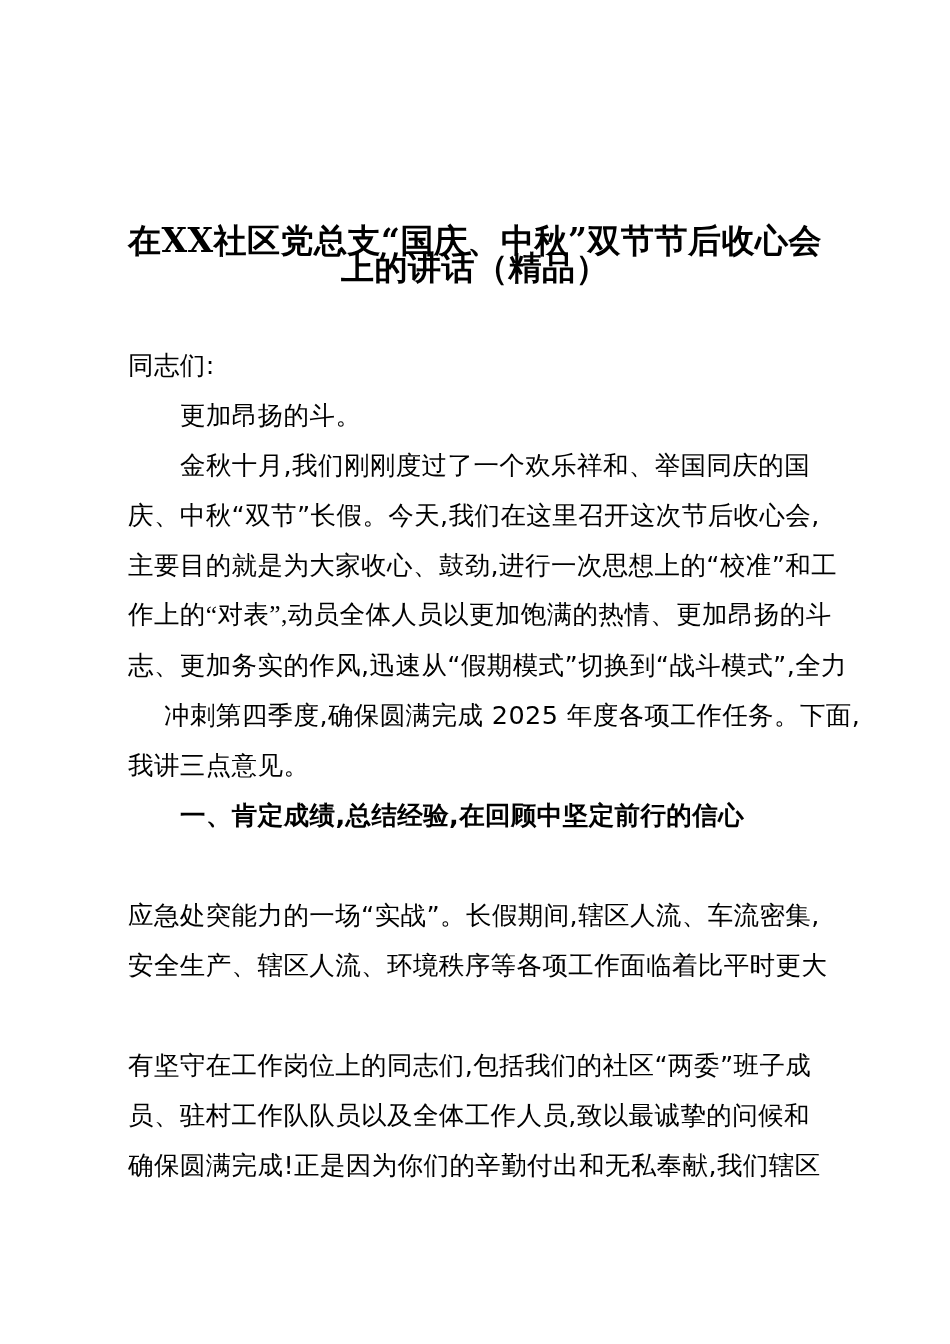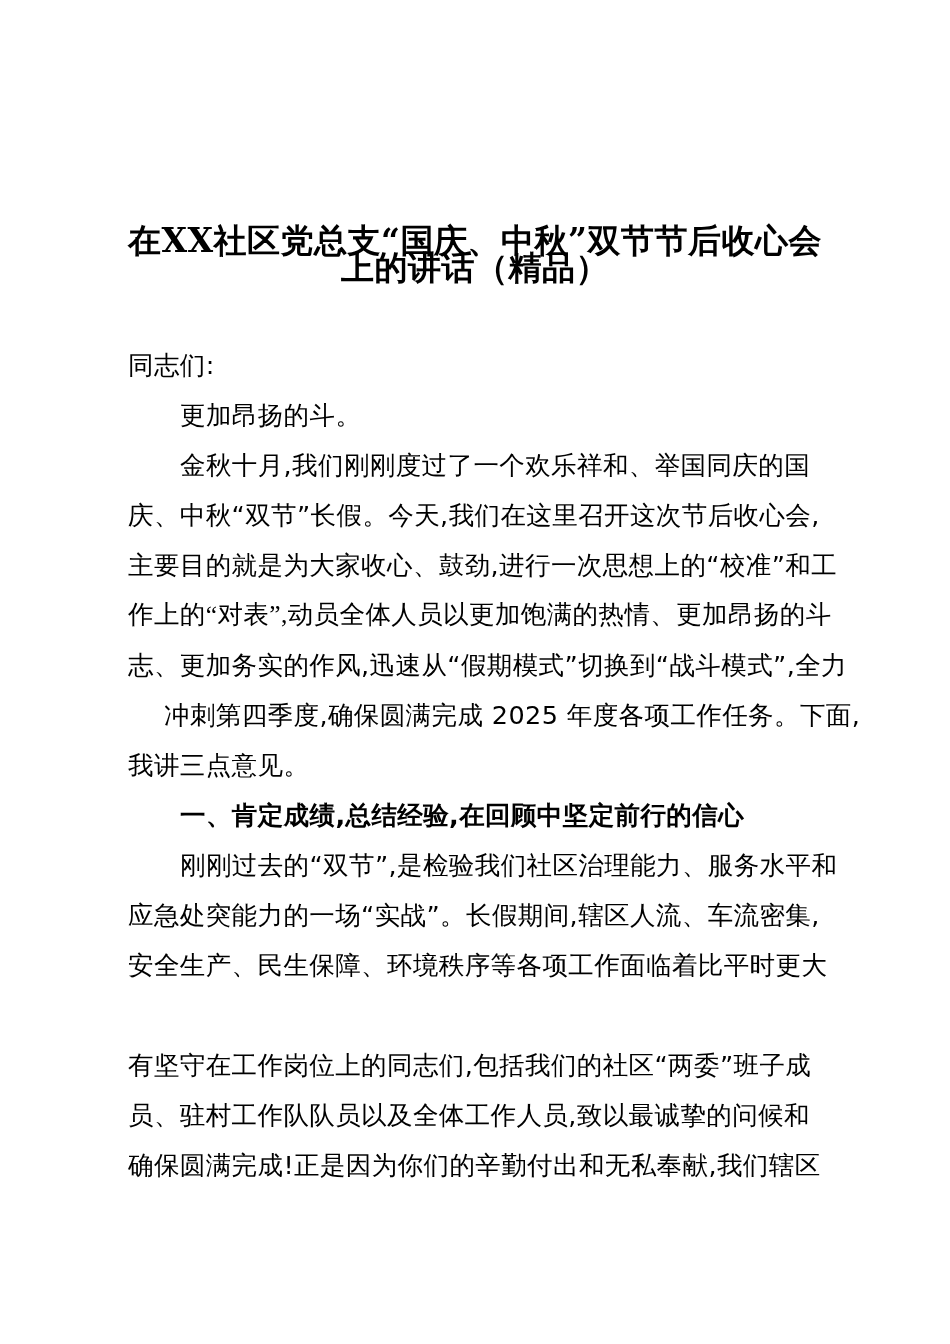--- a/index.html
+++ b/index.html
@@ -61,20 +61,19 @@
   <div class="line indent" style="top:440px;">金秋十月,我们刚刚度过了一个欢乐祥和、举国同庆的国</div>
   <div class="line" style="top:490px;">庆、中秋“双节”长假。今天,我们在这里召开这次节后收心会,</div>
   <div class="line" style="top:540px;">主要目的就是为大家收心、鼓劲,进行一次思想上的“校准”和工</div>
   <div class="line" style="top:590px;font-family:Liberation Serif, serif;">作上的“对表”,动员全体人员以更加饱满的热情、更加昂扬的斗</div>
   <div class="line" style="top:640px;">志、更加务实的作风,迅速从“假期模式”切换到“战斗模式”,全力</div>
   <div class="line" style="top:690px;margin-left:36px;">冲刺第四季度,确保圆满完成 2025 年度各项工作任务。下面,</div>
   <div class="line" style="top:740px;">我讲三点意见。</div>
 
   <div class="line indent heading" style="top:790px;">一、肯定成绩,总结经验,在回顾中坚定前行的信心</div>
 
-  <div class="line indent" style="top:840px;">刚刚过去的“双节”,是检验我们社区治理能力、服务水平和</div>
   <div class="line" style="top:890px;">应急处突能力的一场“实战”。长假期间,辖区人流、车流密集,</div>
-  <div class="line" style="top:940px;">安全生产、民生保障、环境秩序等各项工作面临着比平时更大</div>
+  <div class="line" style="top:940px;">安全生产、辖区人流、环境秩序等各项工作面临着比平时更大</div>
   <div class="line" style="top:1040px;">有坚守在工作岗位上的同志们,包括我们的社区“两委”班子成</div>
   <div class="line" style="top:1090px;">员、驻村工作队队员以及全体工作人员,致以最诚挚的问候和</div>
   <div class="line" style="top:1140px;">确保圆满完成!正是因为你们的辛勤付出和无私奉献,我们辖区</div>
 
 </div>
 
 </body></html>

